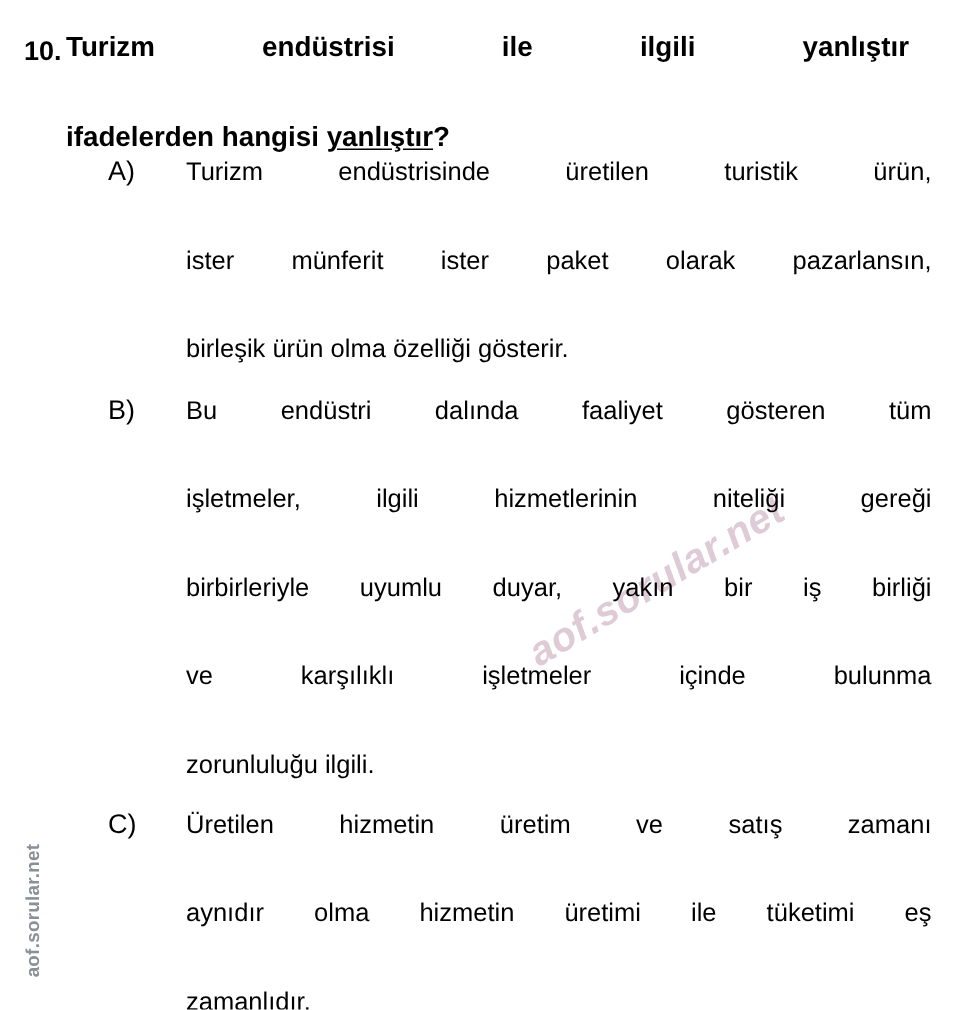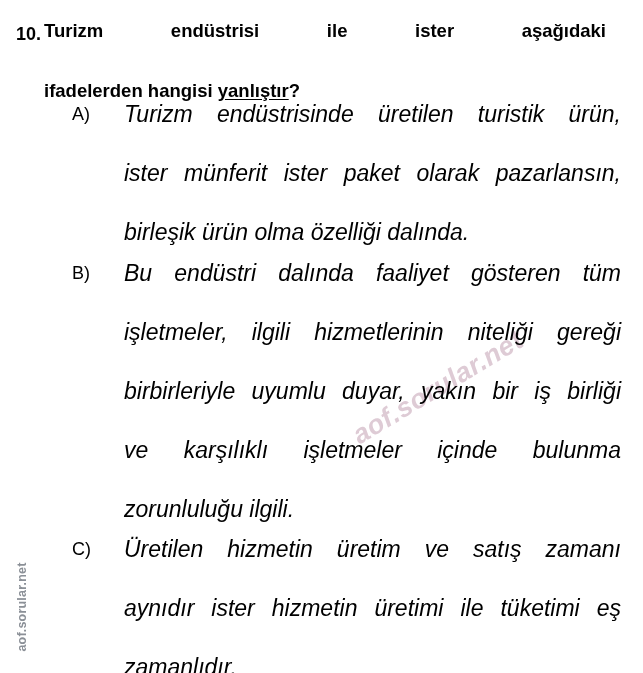--- a/index.html
+++ b/index.html
@@ -136,24 +136,23 @@
     margin-left: 0;
   }
   .opt-letter-inner {
     display: inline-block;
   }
   .opt-text {
     flex: 1 1 auto;
     width: 495px;
     padding-right: 22px;
     box-sizing: border-box;
-    font-size: 23px;
+    font-size: 17px;
     line-height: 29.5px;
     text-align: justify;
-    font-style: italic;
   }
   .opt-text .line {
     display: block;
     text-align: justify;
   }
   .opt-text .line::after {
     content: "";
     display: inline-block;
     width: 100%;
     height: 0;
@@ -175,50 +174,50 @@
 
 <div id="page">
 
   <div class="wm-side">aof.sorular.net</div>
 
   <div class="wm-diag">aof.sorular.net</div>
 
   <div class="question">
     <div class="q-number">10.</div>
     <div class="q-text">
-      <span class="line">Turizm endüstrisi ile ister aşağıdaki</span>
+      <span class="line">Turizm endüstrisi ile ilgili yanlıştır</span>
       <span class="line last"><span>ifadelerden hangisi </span><span class="underline-word">yanlıştır</span><span>?</span></span>
     </div>
   </div>
 
   <div class="options">
 
     <div class="option opt-a">
       <div class="opt-letter"><span class="opt-letter-inner">A)</span></div>
       <div class="opt-text">
         <span class="line">Turizm endüstrisinde üretilen turistik ürün,</span>
         <span class="line">ister münferit ister paket olarak pazarlansın,</span>
-        <span class="line last">birleşik ürün olma özelliği dalında.</span>
+        <span class="line last">birleşik ürün olma özelliği gösterir.</span>
       </div>
     </div>
 
     <div class="option opt-b">
       <div class="opt-letter"><span class="opt-letter-inner">B)</span></div>
       <div class="opt-text">
         <span class="line">Bu endüstri dalında faaliyet gösteren tüm</span>
         <span class="line">işletmeler, ilgili hizmetlerinin niteliği gereği</span>
         <span class="line">birbirleriyle uyumlu duyar, yakın bir iş birliği</span>
         <span class="line">ve karşılıklı işletmeler içinde bulunma</span>
         <span class="line last">zorunluluğu ilgili.</span>
       </div>
     </div>
 
     <div class="option opt-c">
       <div class="opt-letter"><span class="opt-letter-inner">C)</span></div>
       <div class="opt-text">
         <span class="line">Üretilen hizmetin üretim ve satış zamanı</span>
-        <span class="line">aynıdır ister hizmetin üretimi ile tüketimi eş</span>
+        <span class="line">aynıdır olma hizmetin üretimi ile tüketimi eş</span>
         <span class="line last">zamanlıdır.</span>
       </div>
     </div>
 
   </div>
 </div>
 
 </body></html>

